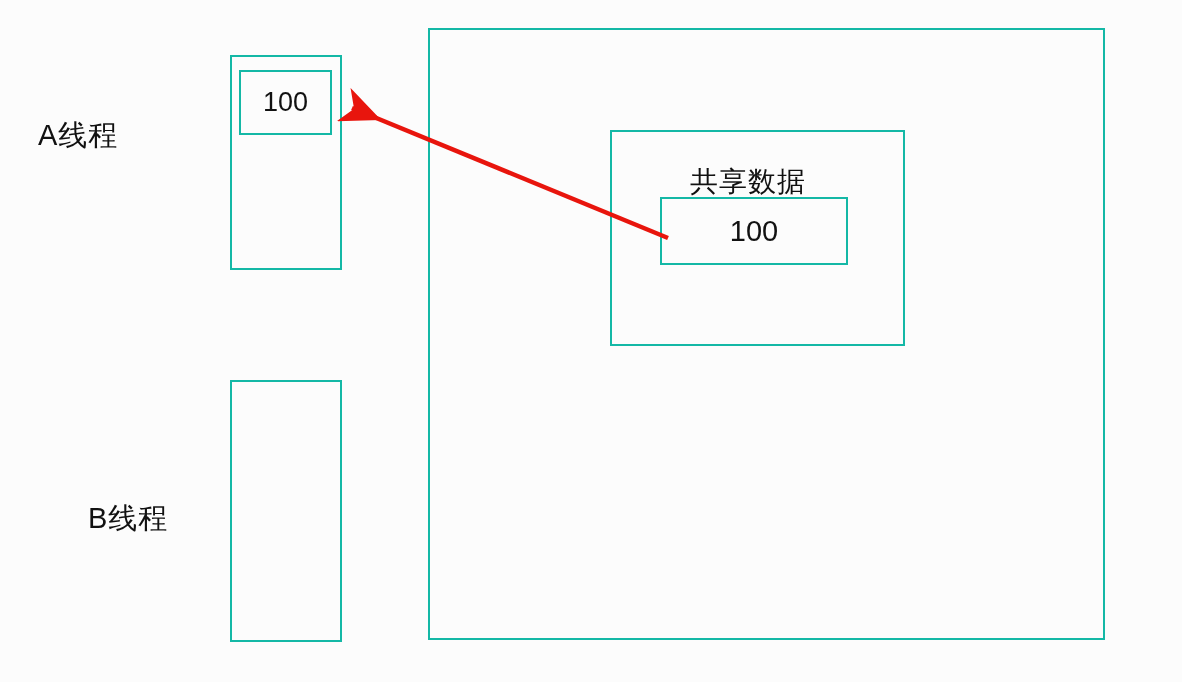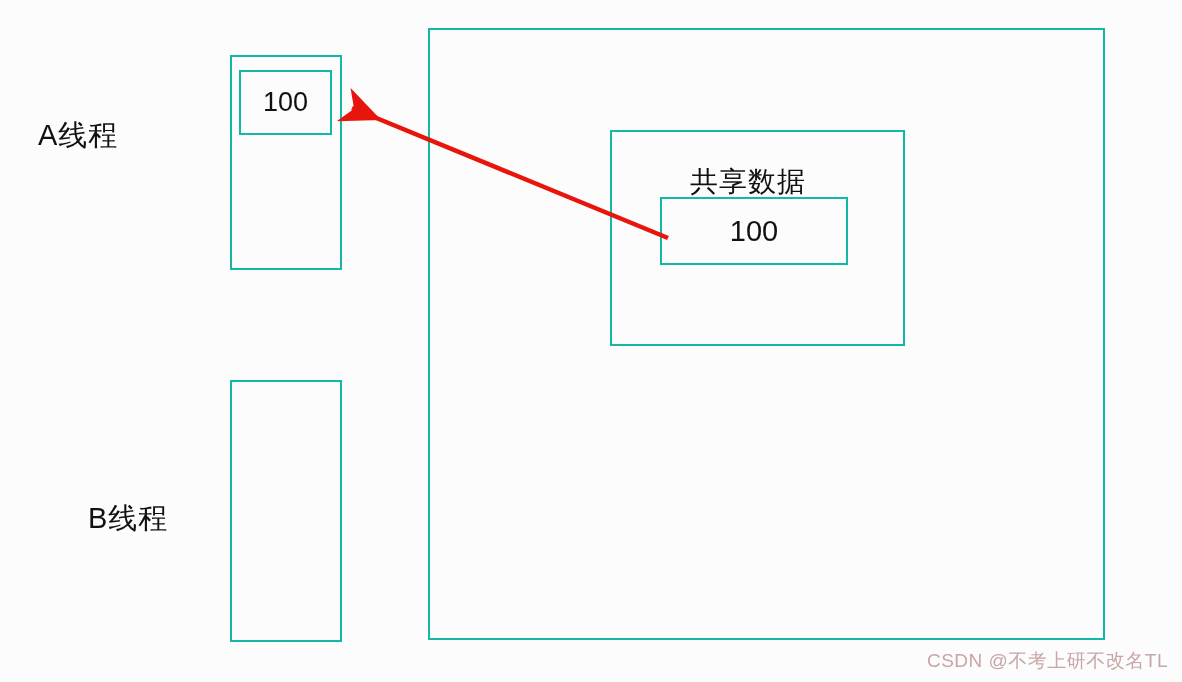--- a/index.html
+++ b/index.html
@@ -97,15 +97,14 @@
 
   <svg class="arrow-svg" viewBox="0 0 1182 682" xmlns="http://www.w3.org/2000/svg">
     <defs>
       <marker id="arrowhead" markerWidth="9" markerHeight="8" refX="7" refY="4" orient="auto" markerUnits="strokeWidth">
         <path d="M9,0 L0,4 L9,8 L6.5,4 Z" fill="#e8150d"></path>
       </marker>
     </defs>
     <line x1="668" y1="238" x2="352" y2="108" stroke="#e8150d" stroke-width="4.5" marker-end="url(#arrowhead)"></line>
   </svg>
 
-  <div class="watermark">CSDN @不考上研不改名TL</div>
 
 </div>
 
 </body></html>

